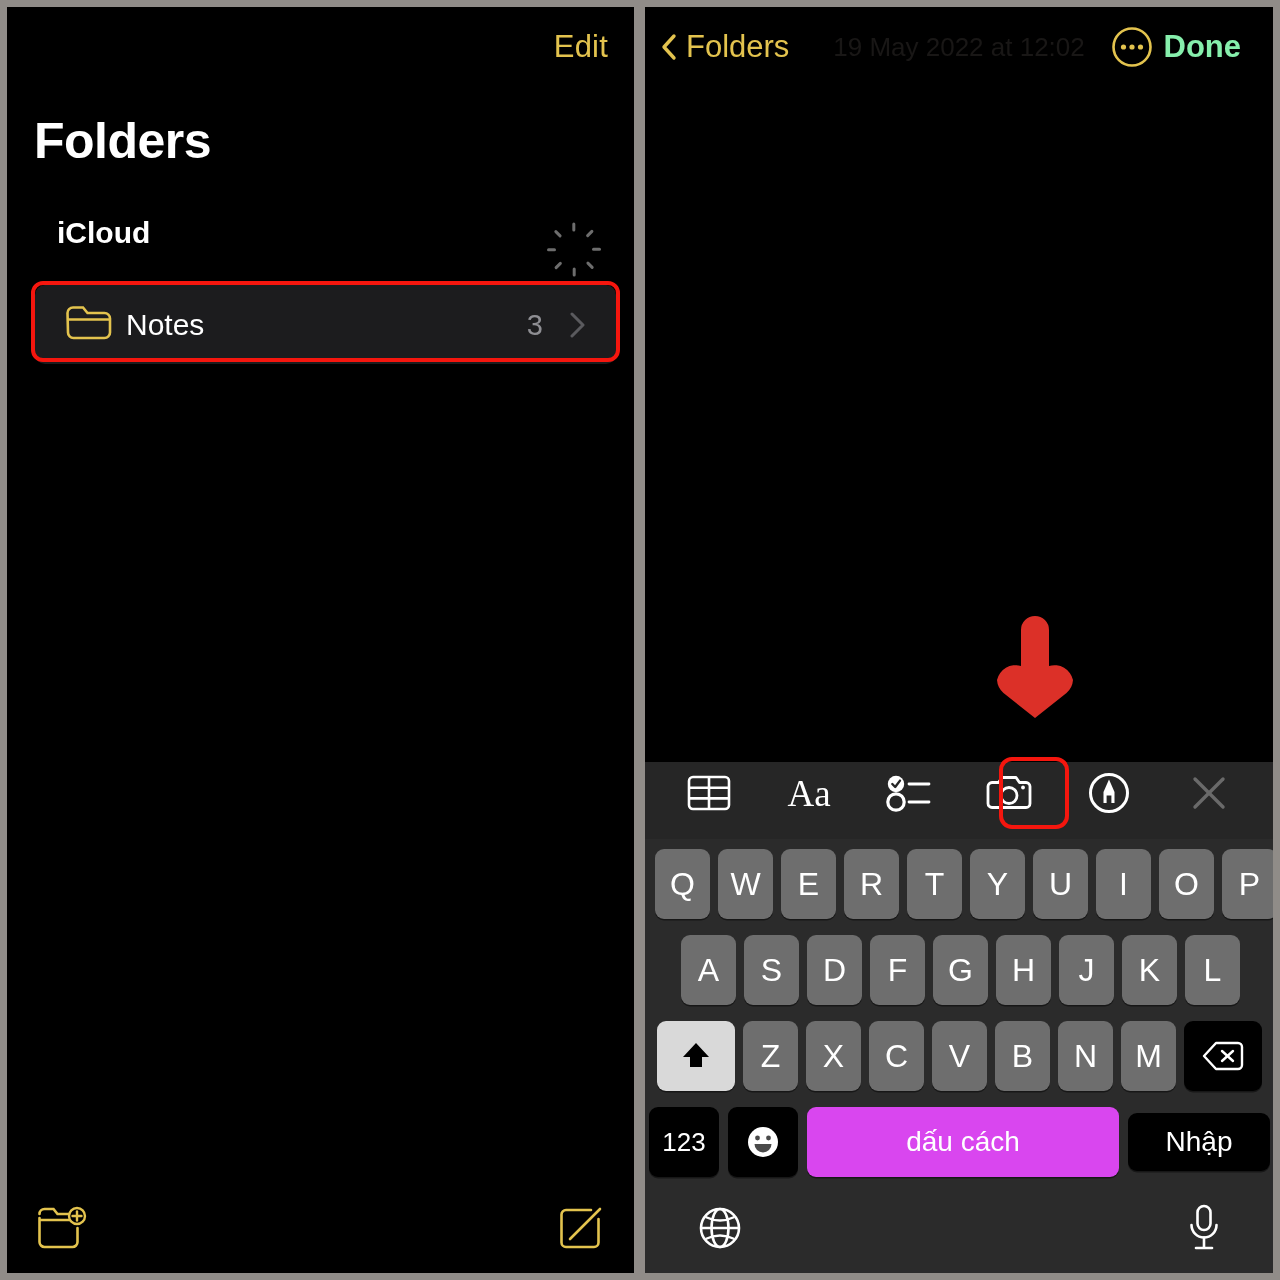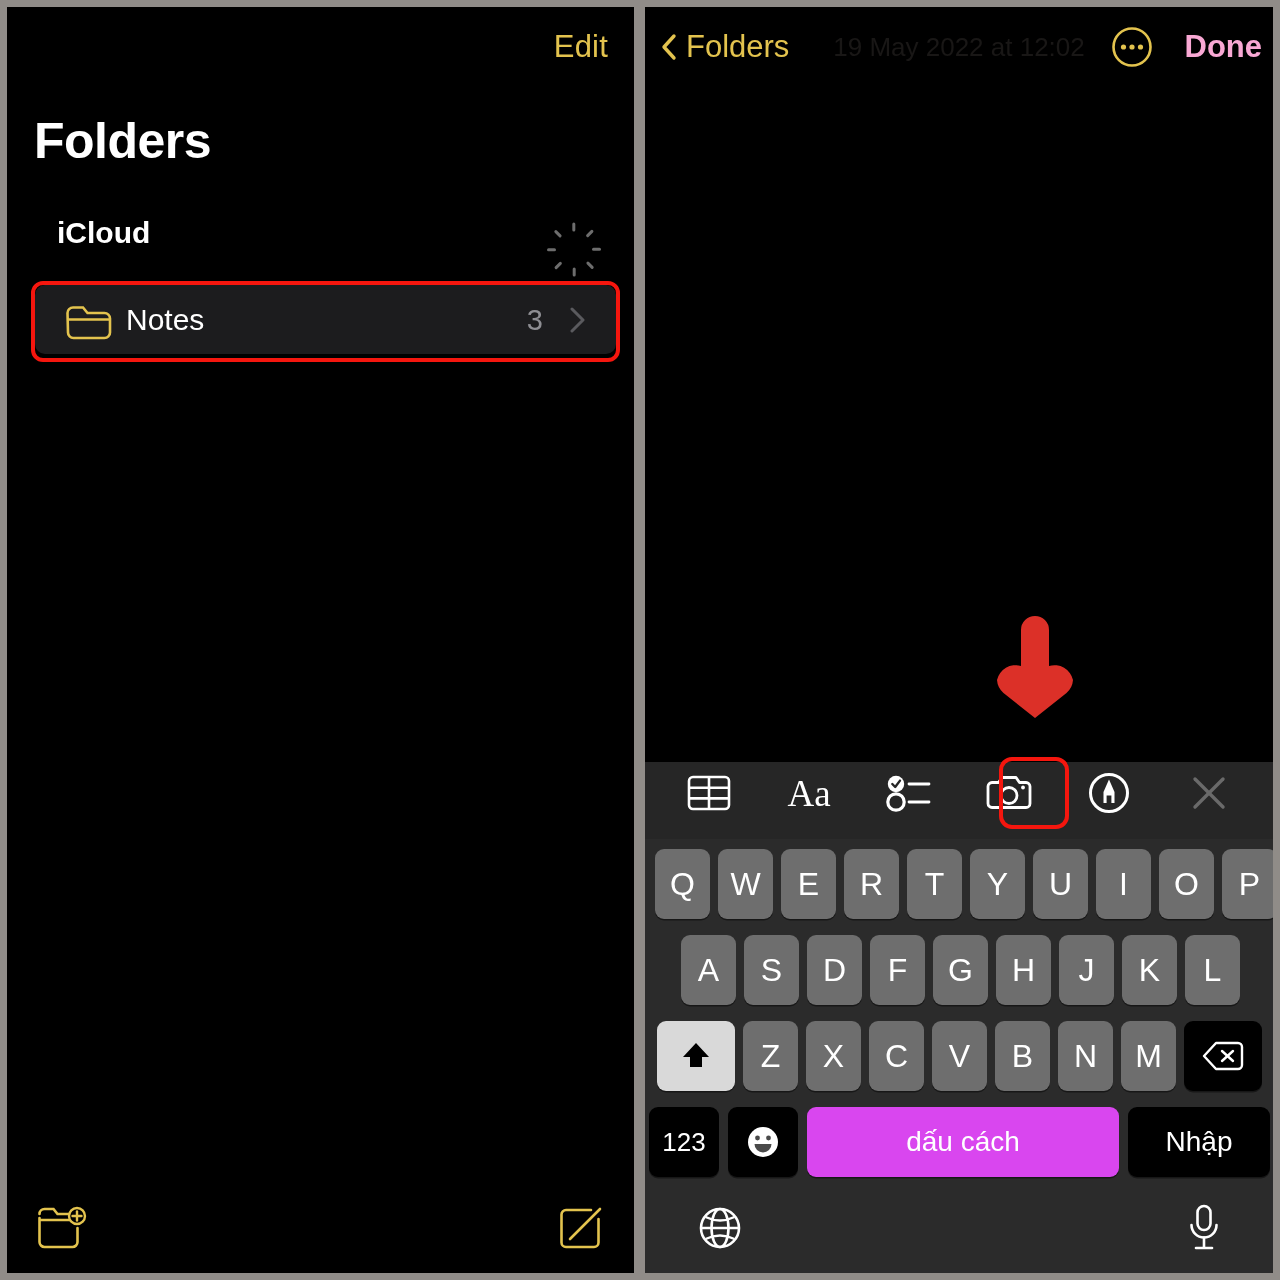--- a/index.html
+++ b/index.html
@@ -47,21 +47,21 @@
     transform-origin: 50% 200%;
   }
 
   #notes-row-highlight {
     position: absolute; left: 24px; top: 274px;
     width: 589px; height: 81px;
     border: 4px solid #f5160e; border-radius: 12px;
   }
   #notes-row {
     position: absolute; left: 28px; top: 278px;
-    width: 581px; height: 69px;
+    width: 581px; height: 79px;
     background: #1c1c1e; border-radius: 10px;
     cursor: pointer;
   }
   #notes-folder-icon {
     position: absolute; left: 30px; top: 20px;
     width: 48px; height: 35px;
   }
   #notes-label {
     position: absolute; left: 91px; top: 50%;
     transform: translateY(-50%);
@@ -109,23 +109,23 @@
     position: absolute; left: 0; right: 0; top: 40px;
     transform: translateY(-50%);
     text-align: center; color: #191716; font-size: 26px;
   }
   #more-options-button {
     position: absolute; right: 120px; top: 40px;
     transform: translateY(-50%);
     width: 42px; height: 42px; cursor: pointer;
   }
   #done-button {
-    position: absolute; right: 11px; top: 40px;
-    transform: translateY(-50%);
-    color: #f9a8d4; font-size: 31px; font-weight: bold; cursor: pointer;
+    position: absolute; right: 32px; top: 40px;
+    transform: translateY(-50%);
+    color: #86efac; font-size: 31px; font-weight: bold; cursor: pointer;
   }
   #note-body-area {
     position: absolute; left: 0; top: 82px;
     width: 628px; height: 673px; background: #000000;
   }
 
   
   #annotation-arrow {
     position: absolute; left: 995px; top: 612px;
     width: 80px; height: 110px;
@@ -171,21 +171,21 @@
     cursor: pointer; user-select: none;
   }
   .key.letter { width: 55px; height: 70px; }
   .key.special { background: #000000; }
   .key.shift-active { background: #d9d9d9; }
   #key-shift { width: 78px; height: 70px; }
   #key-backspace { width: 78px; height: 70px; }
   #key-123 { width: 70px; height: 70px; font-size: 26px; }
   #key-emoji { width: 70px; height: 70px; font-size: 30px; }
   #key-space { flex: 1; height: 70px; font-size: 28px; background:#d946ef; }
-  #key-return { width: 142px; height: 70px; font-size: 28px; text-align: right; }
+  #key-return { width: 142px; height: 58px; font-size: 28px; text-align: right; }
 
   #globe-button {
     position: absolute; left: 52px; top: 14px;
     width: 46px; height: 46px; cursor: pointer;
   }
   #mic-button {
     position: absolute; right: 52px; top: 12px;
     width: 34px; height: 50px; cursor: pointer;
   }
 </style>

